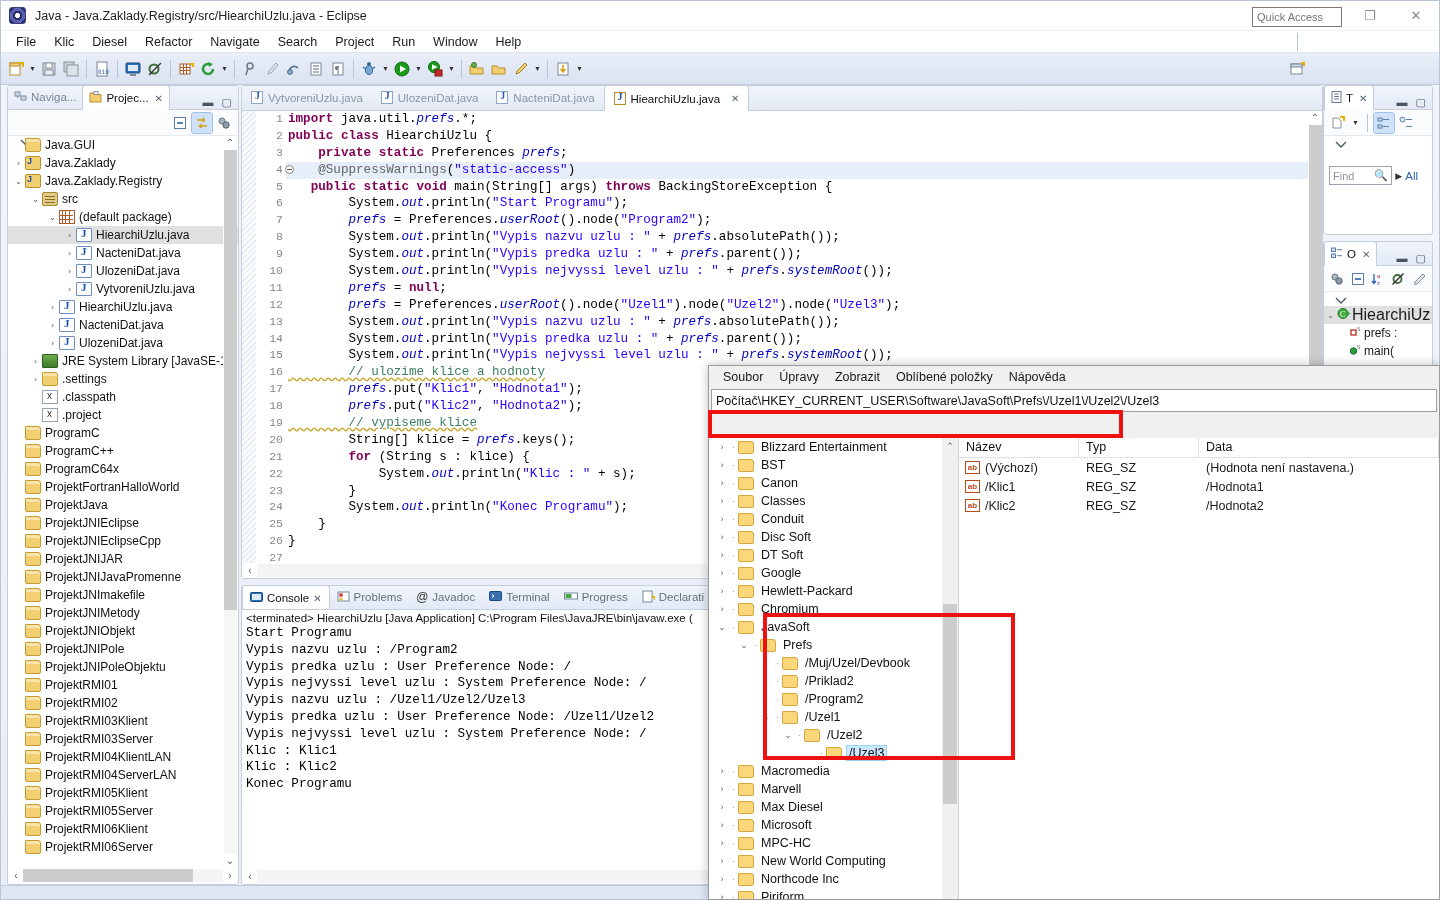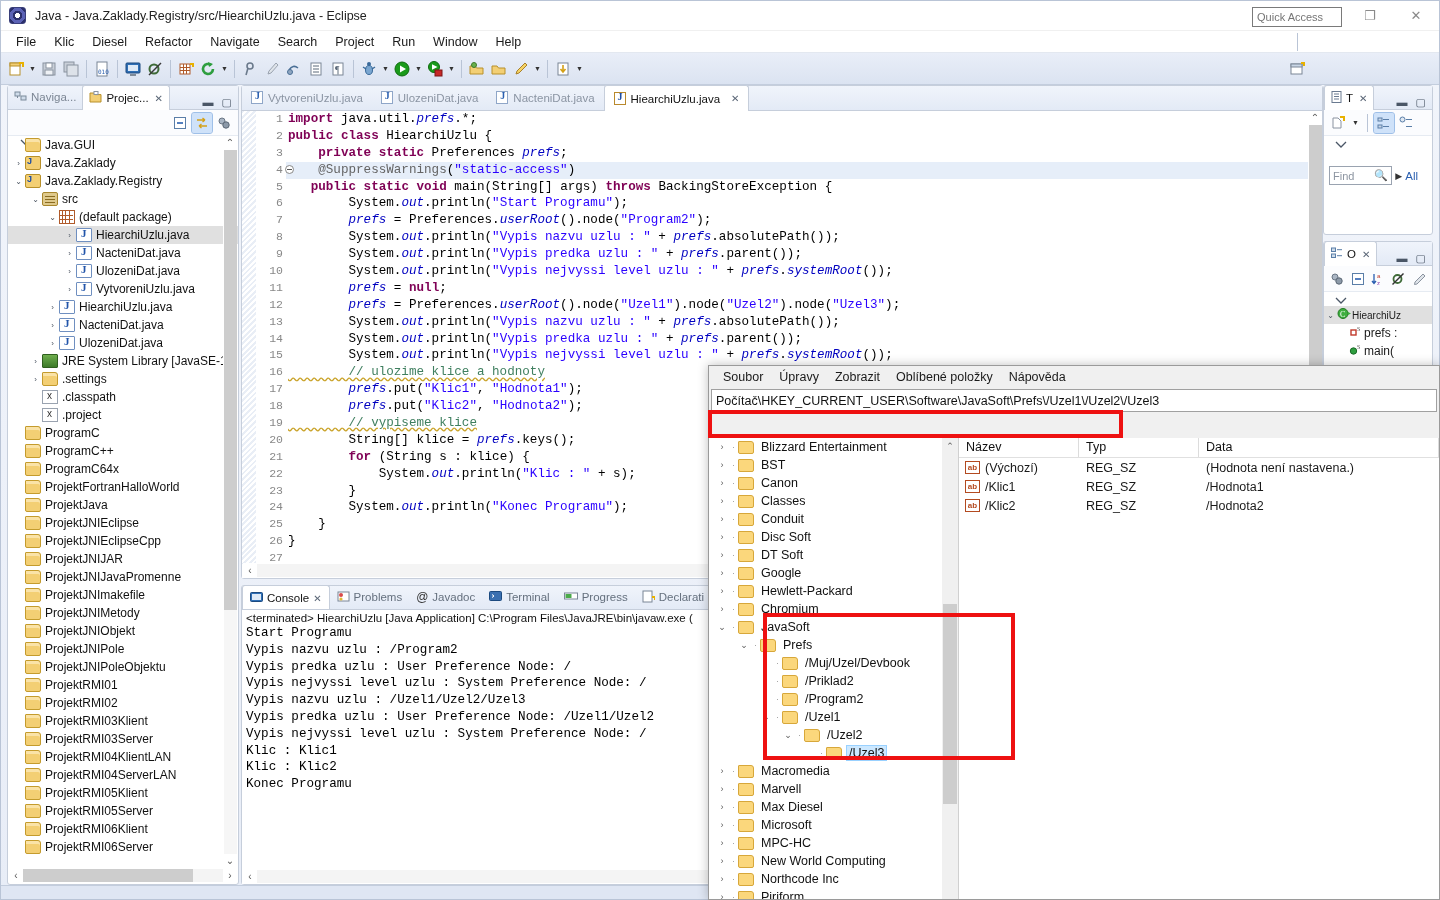--- a/index.html
+++ b/index.html
@@ -1026,21 +1026,21 @@
           </svg>
       </div>
       <div id="outlinetree" style="position:absolute;left:0;right:0;top:64px;bottom:0;overflow:hidden">
           <div class="trow" style="background: rgb(224, 224, 224);">
             <div class="arw" style="margin-left: 0px;">⌄</div>
             <span><svg width="15" height="13" viewBox="0 0 15 13">
                 <circle cx="6" cy="6.5" r="5" fill="#3fae3f" stroke="#237a23"></circle>
                 <text x="3" y="10" font-size="8" fill="#fff" font-family="serif">C</text>
                 <path d="M11 5 l3 1.5 -3 1.5z" fill="#3fae3f"></path>
               </svg></span>
-            <span style="font-size: 10px;">HiearchiUz</span>
+            <span style="font-size: 16px;">HiearchiUz</span>
           </div>
           <div class="trow">
             <div class="arw" style="margin-left: 12px;"></div>
             <span><svg width="15" height="13" viewBox="0 0 15 13">
                 <rect x="2" y="5" width="5" height="5" fill="#fff" stroke="#c0392b" stroke-width="1.4"></rect>
                 <text x="8" y="6" font-size="6" fill="#555" font-family="serif">S</text>
               </svg></span>
             <span style="font-size: 12px;">prefs :</span>
           </div>
           <div class="trow">

